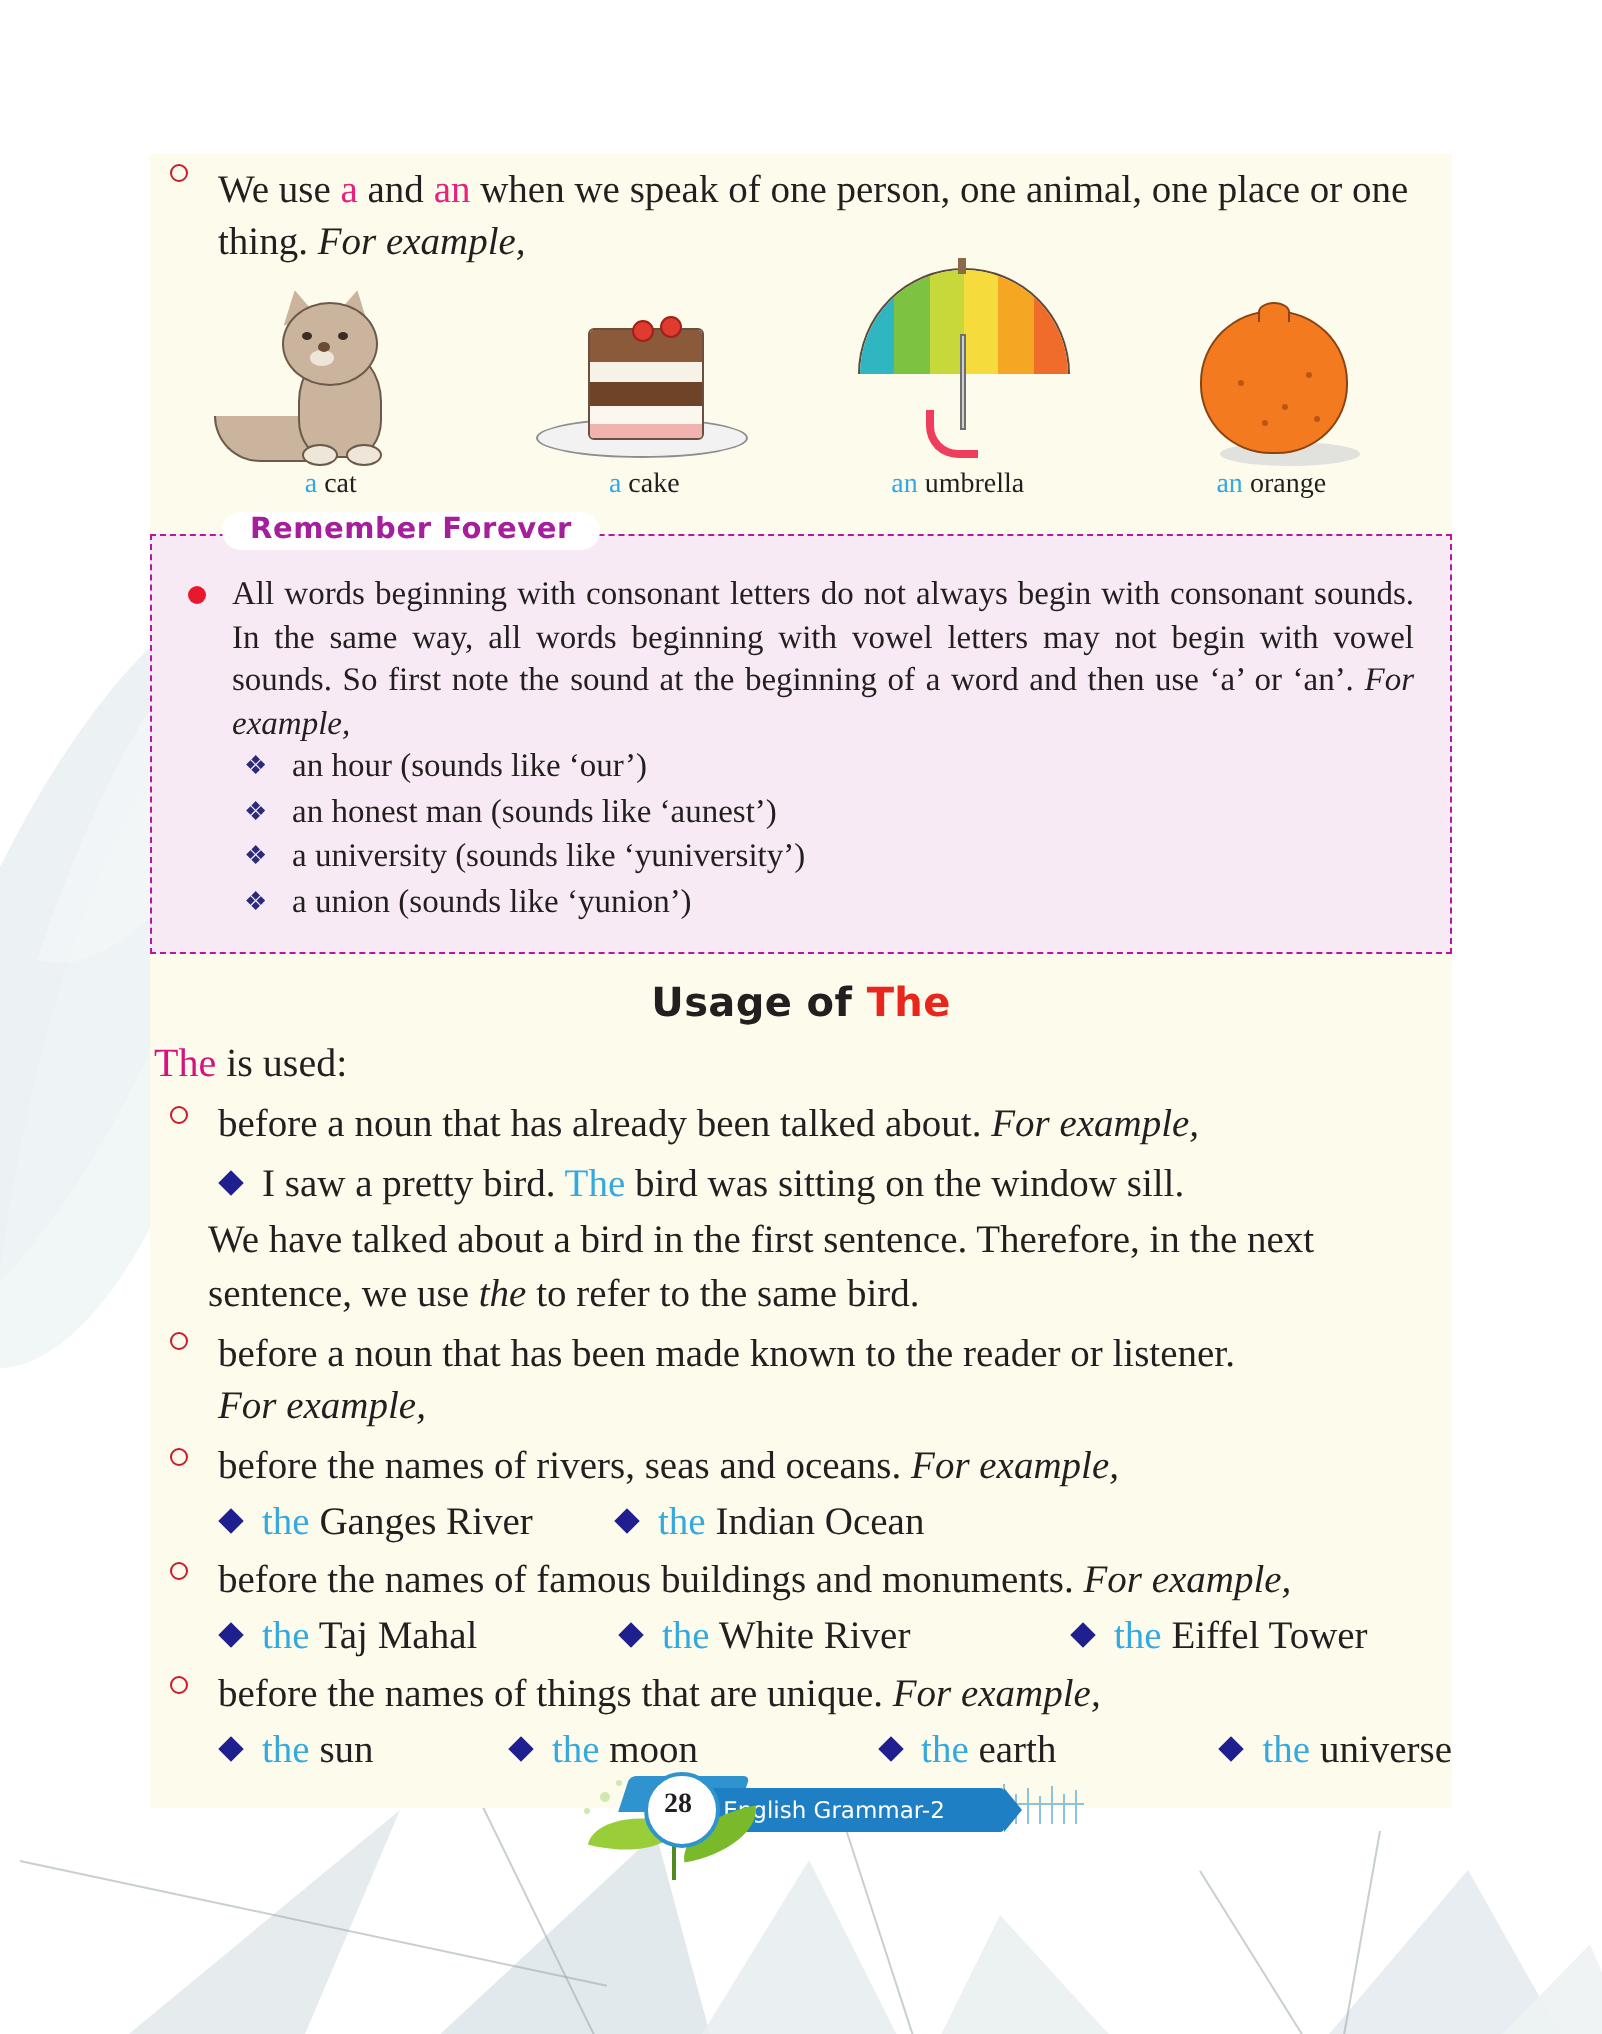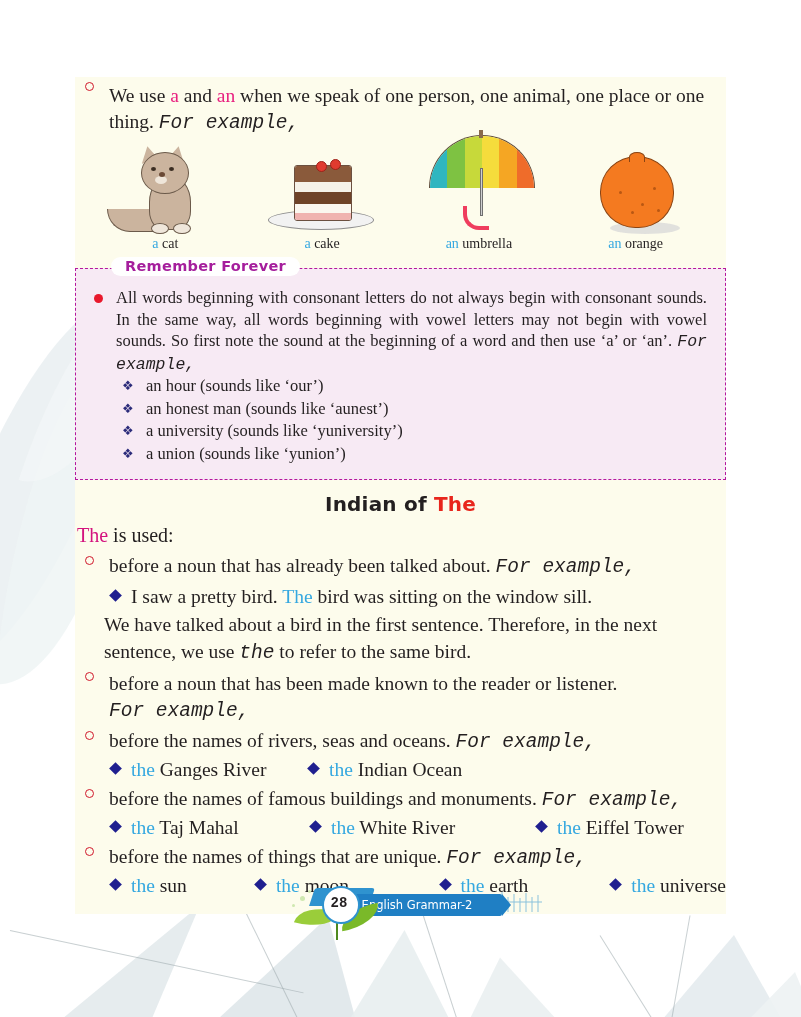--- a/index.html
+++ b/index.html
@@ -59,21 +59,21 @@
   .li{position:relative;padding-left:34px;}
   .bullet-o{
     position:absolute;left:10px;top:.34em;
     width:9px;height:9px;border:1.6px solid #d0182b;border-radius:50%;
     box-sizing:border-box;
   }
   .para{
     font-size:19.5px;line-height:26px;color:#231f20;
     padding:6px 8px 2px 0;
   }
-  .it{font-style:italic;font-family:Liberation Mono, monospace;}
+  .it{font-style:italic;}
   .pink{color:#e8207f;}
   .magenta{color:#d4137e;}
   .cyan{color:#35a8e0;}
   .red{color:#e8261c;}
 
   
   .pics{display:flex;justify-content:space-around;align-items:flex-end;
         height:96px;padding:2px 12px 0;}
   .pic{width:140px;height:96px;position:relative;}
   .caps{display:flex;justify-content:space-around;padding:0 12px 10px;}
@@ -176,21 +176,21 @@
   .ribbon:after{content:"";position:absolute;right:-9px;top:0;width:0;height:0;
     border-top:11px solid transparent;border-bottom:11px solid transparent;
     border-left:9px solid #1f7fc4;}
   .rb-label{position:absolute;left:332px;top:11px;width:170px;text-align:center;
     font-family:"DejaVu Sans", sans-serif;font-size:11.5px;color:#ffffff;line-height:20px;}
   .ribbon-back{position:absolute;left:312px;top:4px;width:60px;height:18px;
     background:#2f93cf;border-radius:3px 3px 0 0;transform:skewX(-18deg);}
   .pg-circle{position:absolute;left:322px;top:2px;width:34px;height:34px;border-radius:50%;
     background:#ffffff;border:2px solid #2f93cf;}
   .pg-num{position:absolute;left:322px;top:2px;width:34px;height:34px;
-    font-family:Liberation Mono, monospace;font-weight:bold;font-size:14px;color:#231f20;
+    font-family:Liberation Serif, serif;font-weight:bold;font-size:14px;color:#231f20;
     display:flex;align-items:center;justify-content:center;}
   .leafgreen{position:absolute;background:#8cc63f;border-radius:100% 0 100% 0;}
   .lg1{left:296px;top:22px;width:42px;height:22px;transform:rotate(15deg);background:#9acd3a;}
   .lg2{left:340px;top:22px;width:40px;height:22px;transform:rotate(-190deg);background:#7ab929;}
   .stem{position:absolute;left:336px;top:28px;width:2px;height:28px;background:#4e8a1f;}
   .sparkle{position:absolute;background:#cfe8b0;border-radius:50%;}
   .city{position:absolute;left:490px;top:4px;width:60px;height:24px;opacity:.55;}
 </style>
 </head>
 <body>
@@ -299,21 +299,21 @@
         <div class="rf-text"><span>All words beginning with consonant letters do not always begin with consonant sounds. In the same way, all words beginning with vowel letters may not begin with vowel sounds. So first note the sound at the beginning of a word and then use ‘a’ or ‘an’. </span><span class="it">For example,</span></div>
         <div class="sub"><span class="sub-mark">❖</span><span>an hour (sounds like ‘our’)</span></div>
         <div class="sub"><span class="sub-mark">❖</span><span>an honest man (sounds like ‘aunest’)</span></div>
         <div class="sub"><span class="sub-mark">❖</span><span>a university (sounds like ‘yuniversity’)</span></div>
         <div class="sub"><span class="sub-mark">❖</span><span>a union (sounds like ‘yunion’)</span></div>
       </div>
     </div>
   </div>
 
   <div class="band" style="padding-bottom:8px;">
-    <div class="usage-h"><span>Indian of </span><span class="red">The</span></div>
+    <div class="usage-h"><span>Usage of </span><span class="red">The</span></div>
 
     <div class="lead"><span class="magenta">The</span><span> is used:</span></div>
 
     <div class="li">
       <span class="bullet-o"></span>
       <div class="para" style="padding-top:2px;"><span>before a noun that has already been talked about. </span><span class="it">For example,</span></div>
     </div>
     <div class="ex-row">
       <div class="ex"><span class="dia"></span><span>I saw a pretty bird. </span><span class="cyan">The</span><span> bird was sitting on the window sill.</span></div>
     </div>

